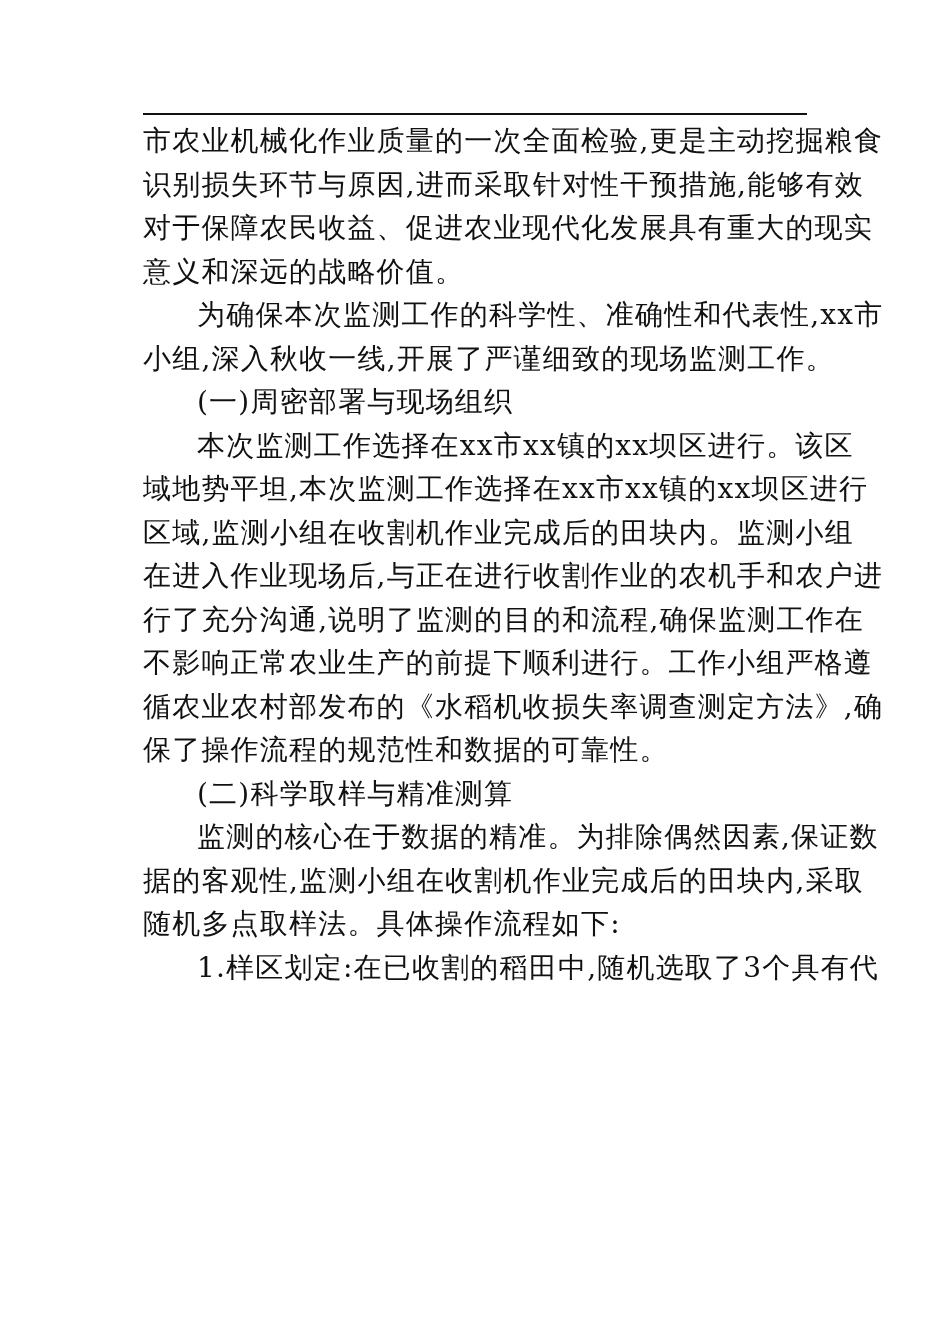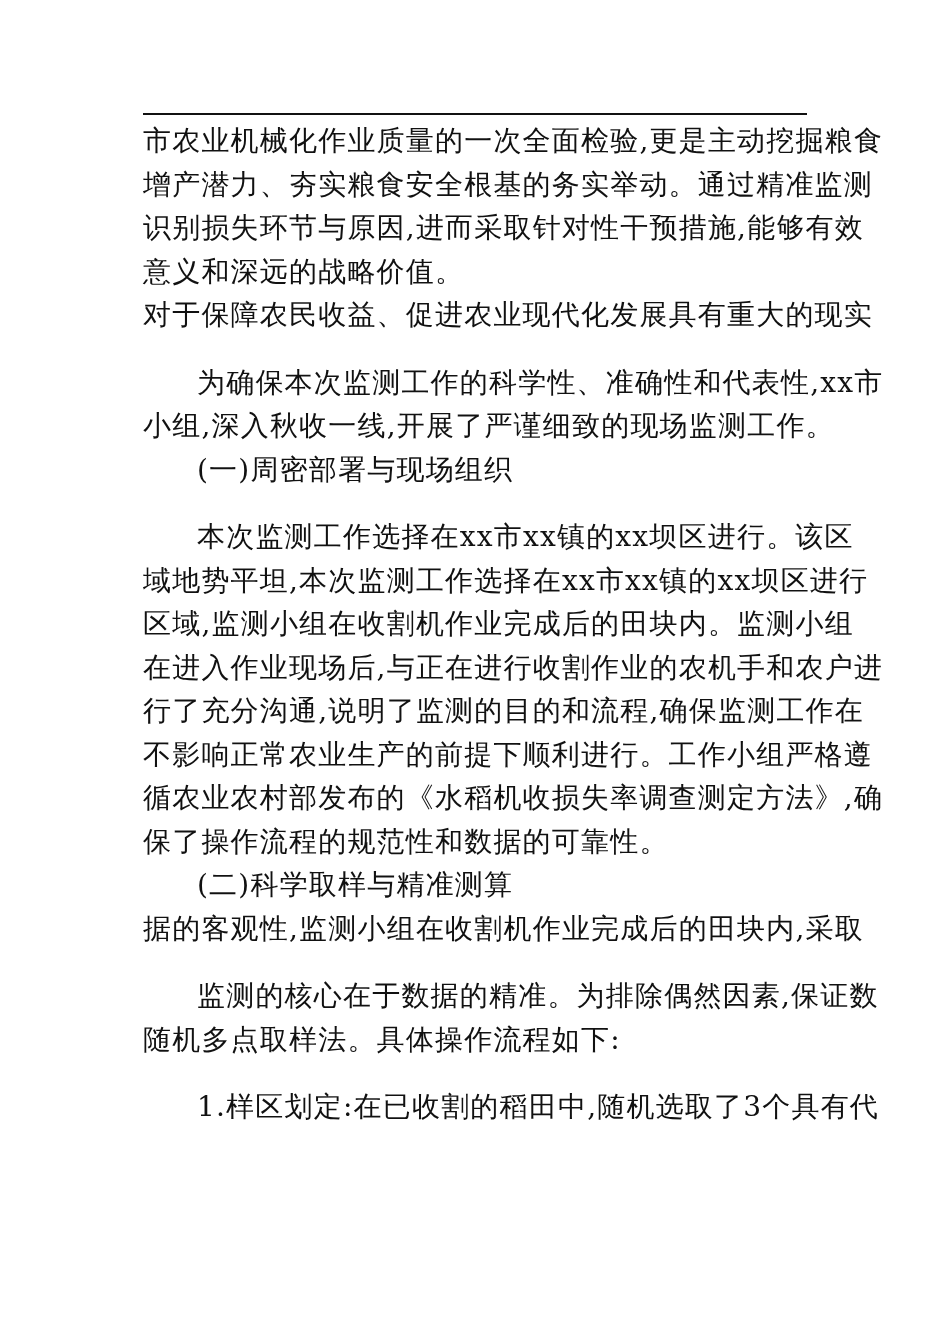--- a/index.html
+++ b/index.html
@@ -43,48 +43,46 @@
     white-space: nowrap;
     letter-spacing: 1.2px;
     text-align: justify;
     text-align-last: justify;
   }
   .line.last {
     text-align-last: left;
   }
   .line.indent {
     padding-left: 54px;
-    margin-top: 24px;
   }
   .line.heading {
     text-align-last: left;
     padding-left: 54px;
   }
 </style>
 </head>
 <body>
 
 <div class="page">
   <div class="top-rule"></div>
   <div class="body-text">
     <span class="line">市农业机械化作业质量的一次全面检验,更是主动挖掘粮食</span>
-    <span class="line">增产潜力、夯实粮食安全根基的务实举动。通过精准监测</span>
     <span class="line">识别损失环节与原因,进而采取针对性干预措施,能够有效</span>
+    <span class="line">对于保障农民收益、促进农业现代化发展具有重大的现实</span>
     <span class="line last">意义和深远的战略价值。</span>
-    <span class="line">对于保障农民收益、促进农业现代化发展具有重大的现实</span>
     <span class="line indent">为确保本次监测工作的科学性、准确性和代表性,xx市</span>
     <span class="line last">小组,深入秋收一线,开展了严谨细致的现场监测工作。</span>
     <span class="line heading">(一)周密部署与现场组织</span>
     <span class="line indent">本次监测工作选择在xx市xx镇的xx坝区进行。该区</span>
     <span class="line">域地势平坦,本次监测工作选择在xx市xx镇的xx坝区进行</span>
     <span class="line">区域,监测小组在收割机作业完成后的田块内。监测小组</span>
     <span class="line">在进入作业现场后,与正在进行收割作业的农机手和农户进</span>
     <span class="line">行了充分沟通,说明了监测的目的和流程,确保监测工作在</span>
     <span class="line">不影响正常农业生产的前提下顺利进行。工作小组严格遵</span>
     <span class="line">循农业农村部发布的《水稻机收损失率调查测定方法》,确</span>
     <span class="line last">保了操作流程的规范性和数据的可靠性。</span>
     <span class="line heading">(二)科学取样与精准测算</span>
+    <span class="line indent">监测的核心在于数据的精准。为排除偶然因素,保证数</span>
     <span class="line">据的客观性,监测小组在收割机作业完成后的田块内,采取</span>
-    <span class="line indent">监测的核心在于数据的精准。为排除偶然因素,保证数</span>
     <span class="line last">随机多点取样法。具体操作流程如下:</span>
     <span class="line indent">1.样区划定:在已收割的稻田中,随机选取了3个具有代</span>
   </div>
 </div>
 
 </body></html>

